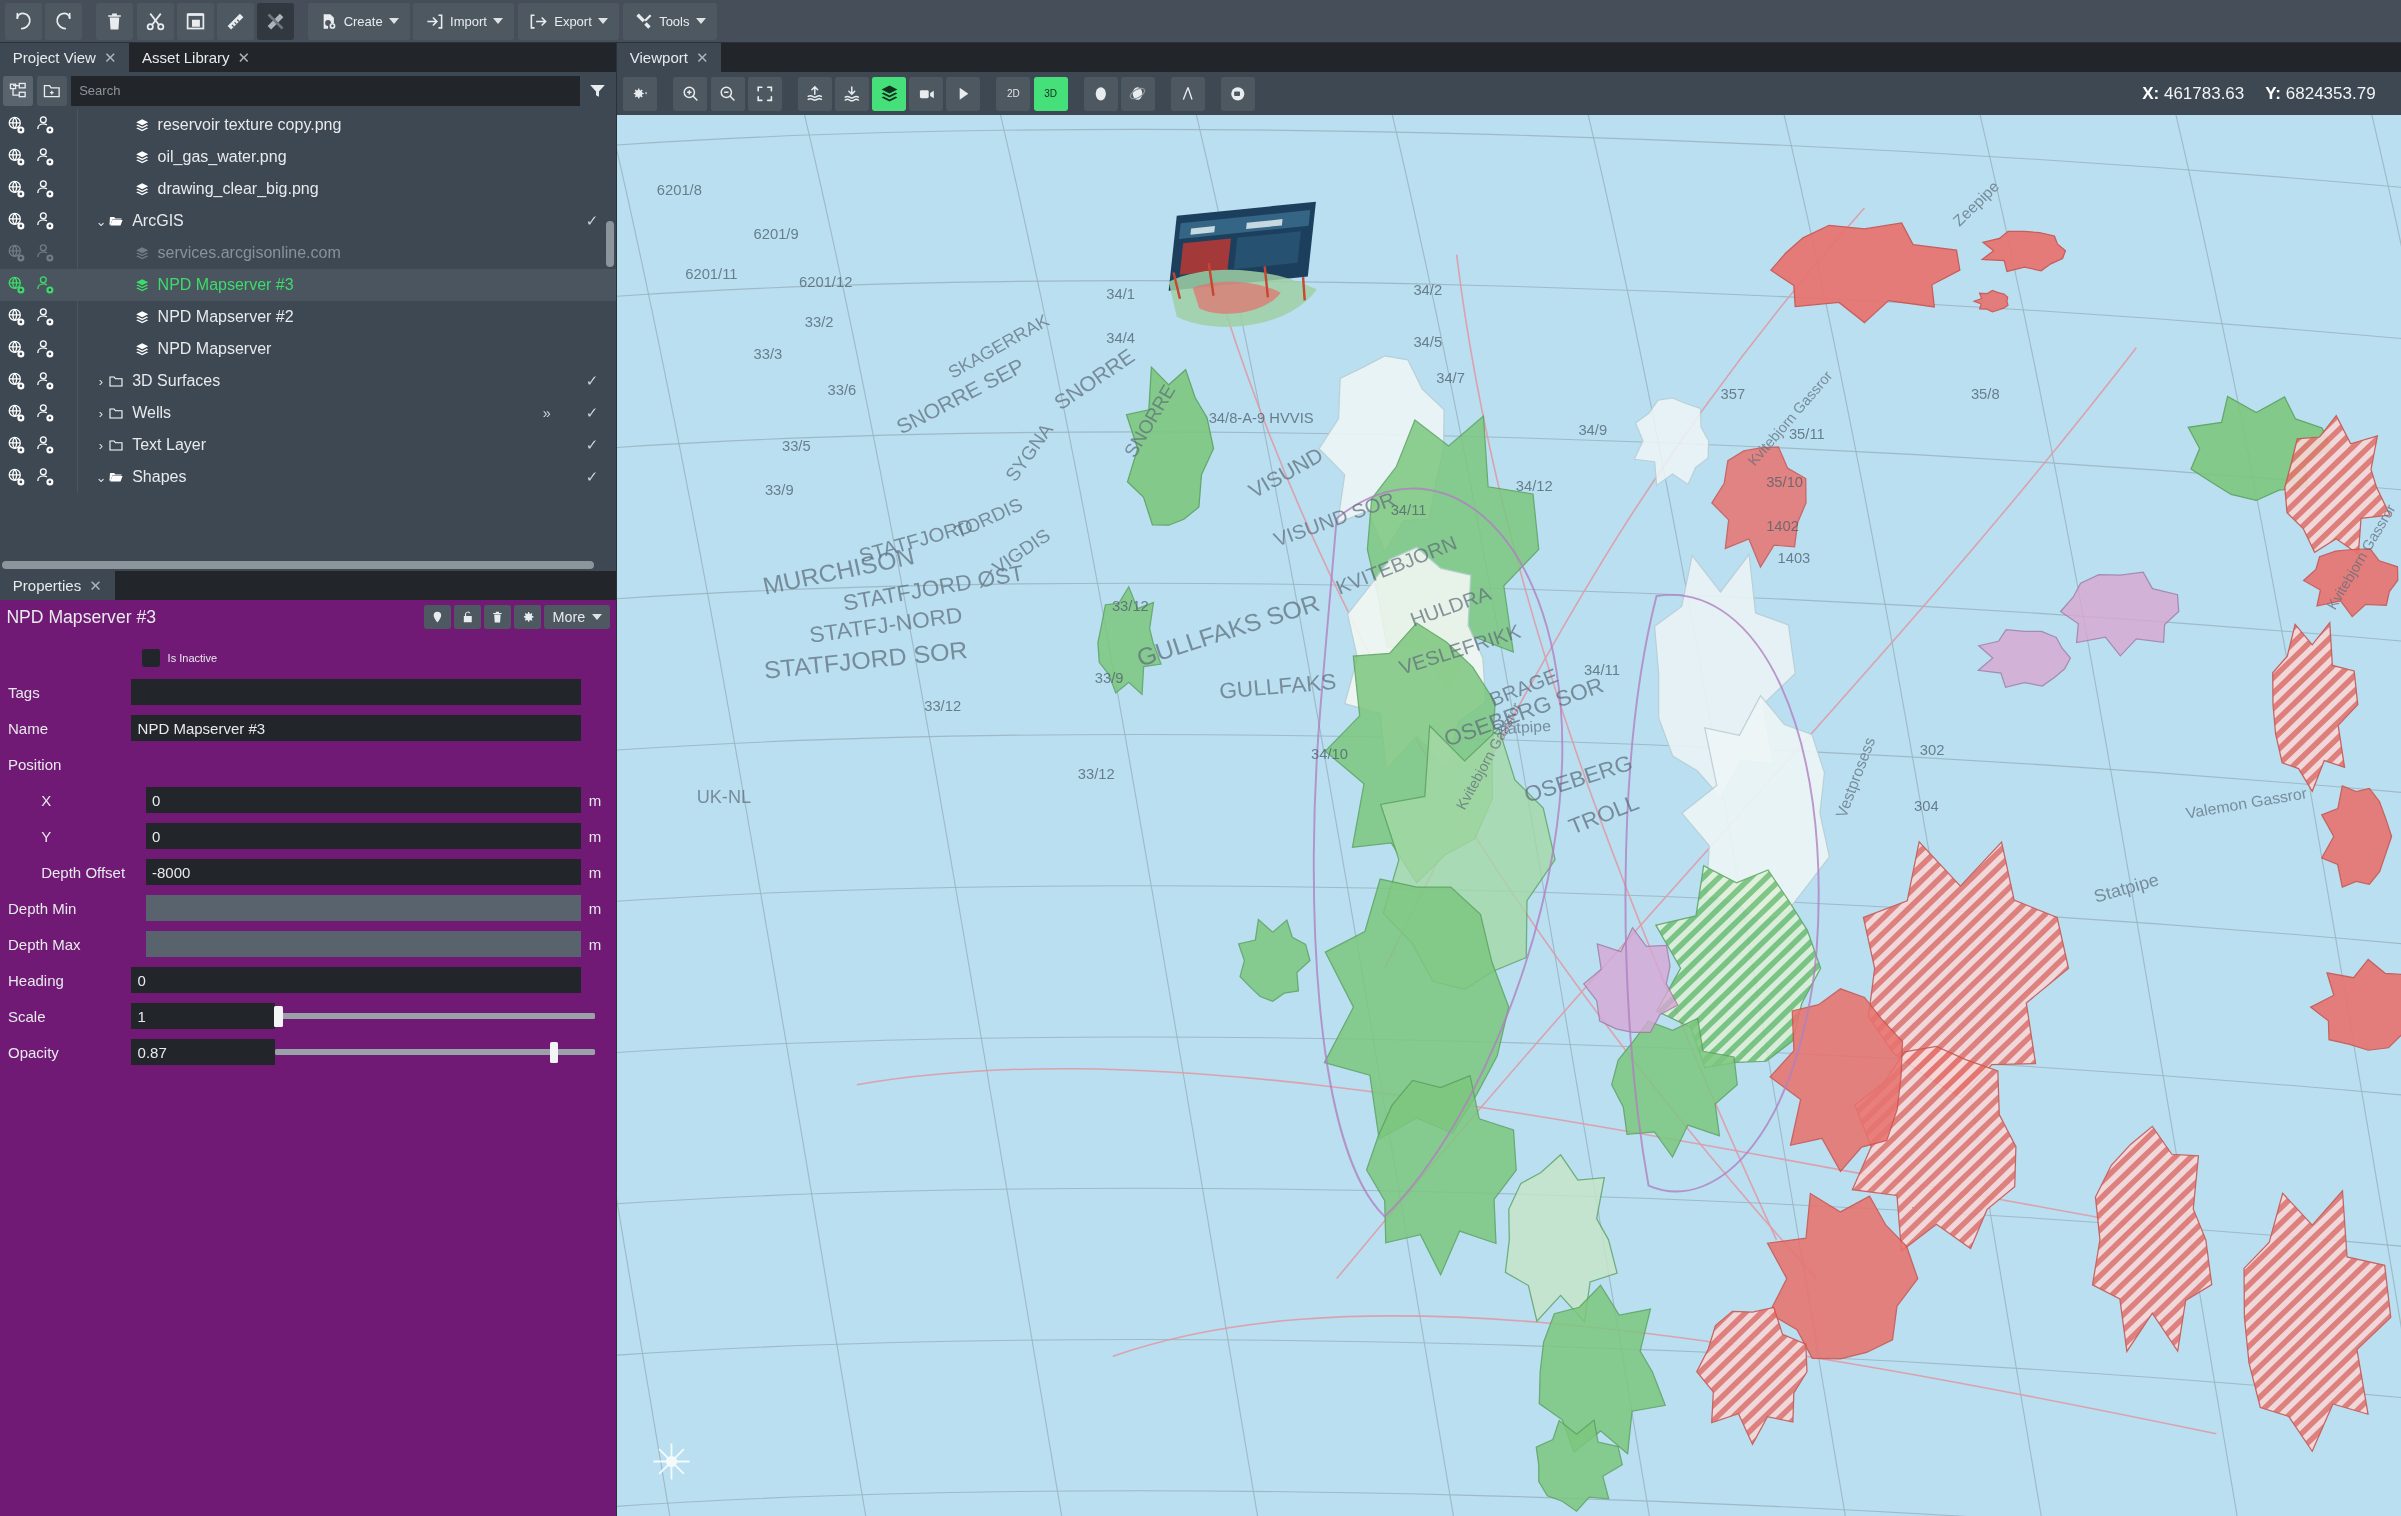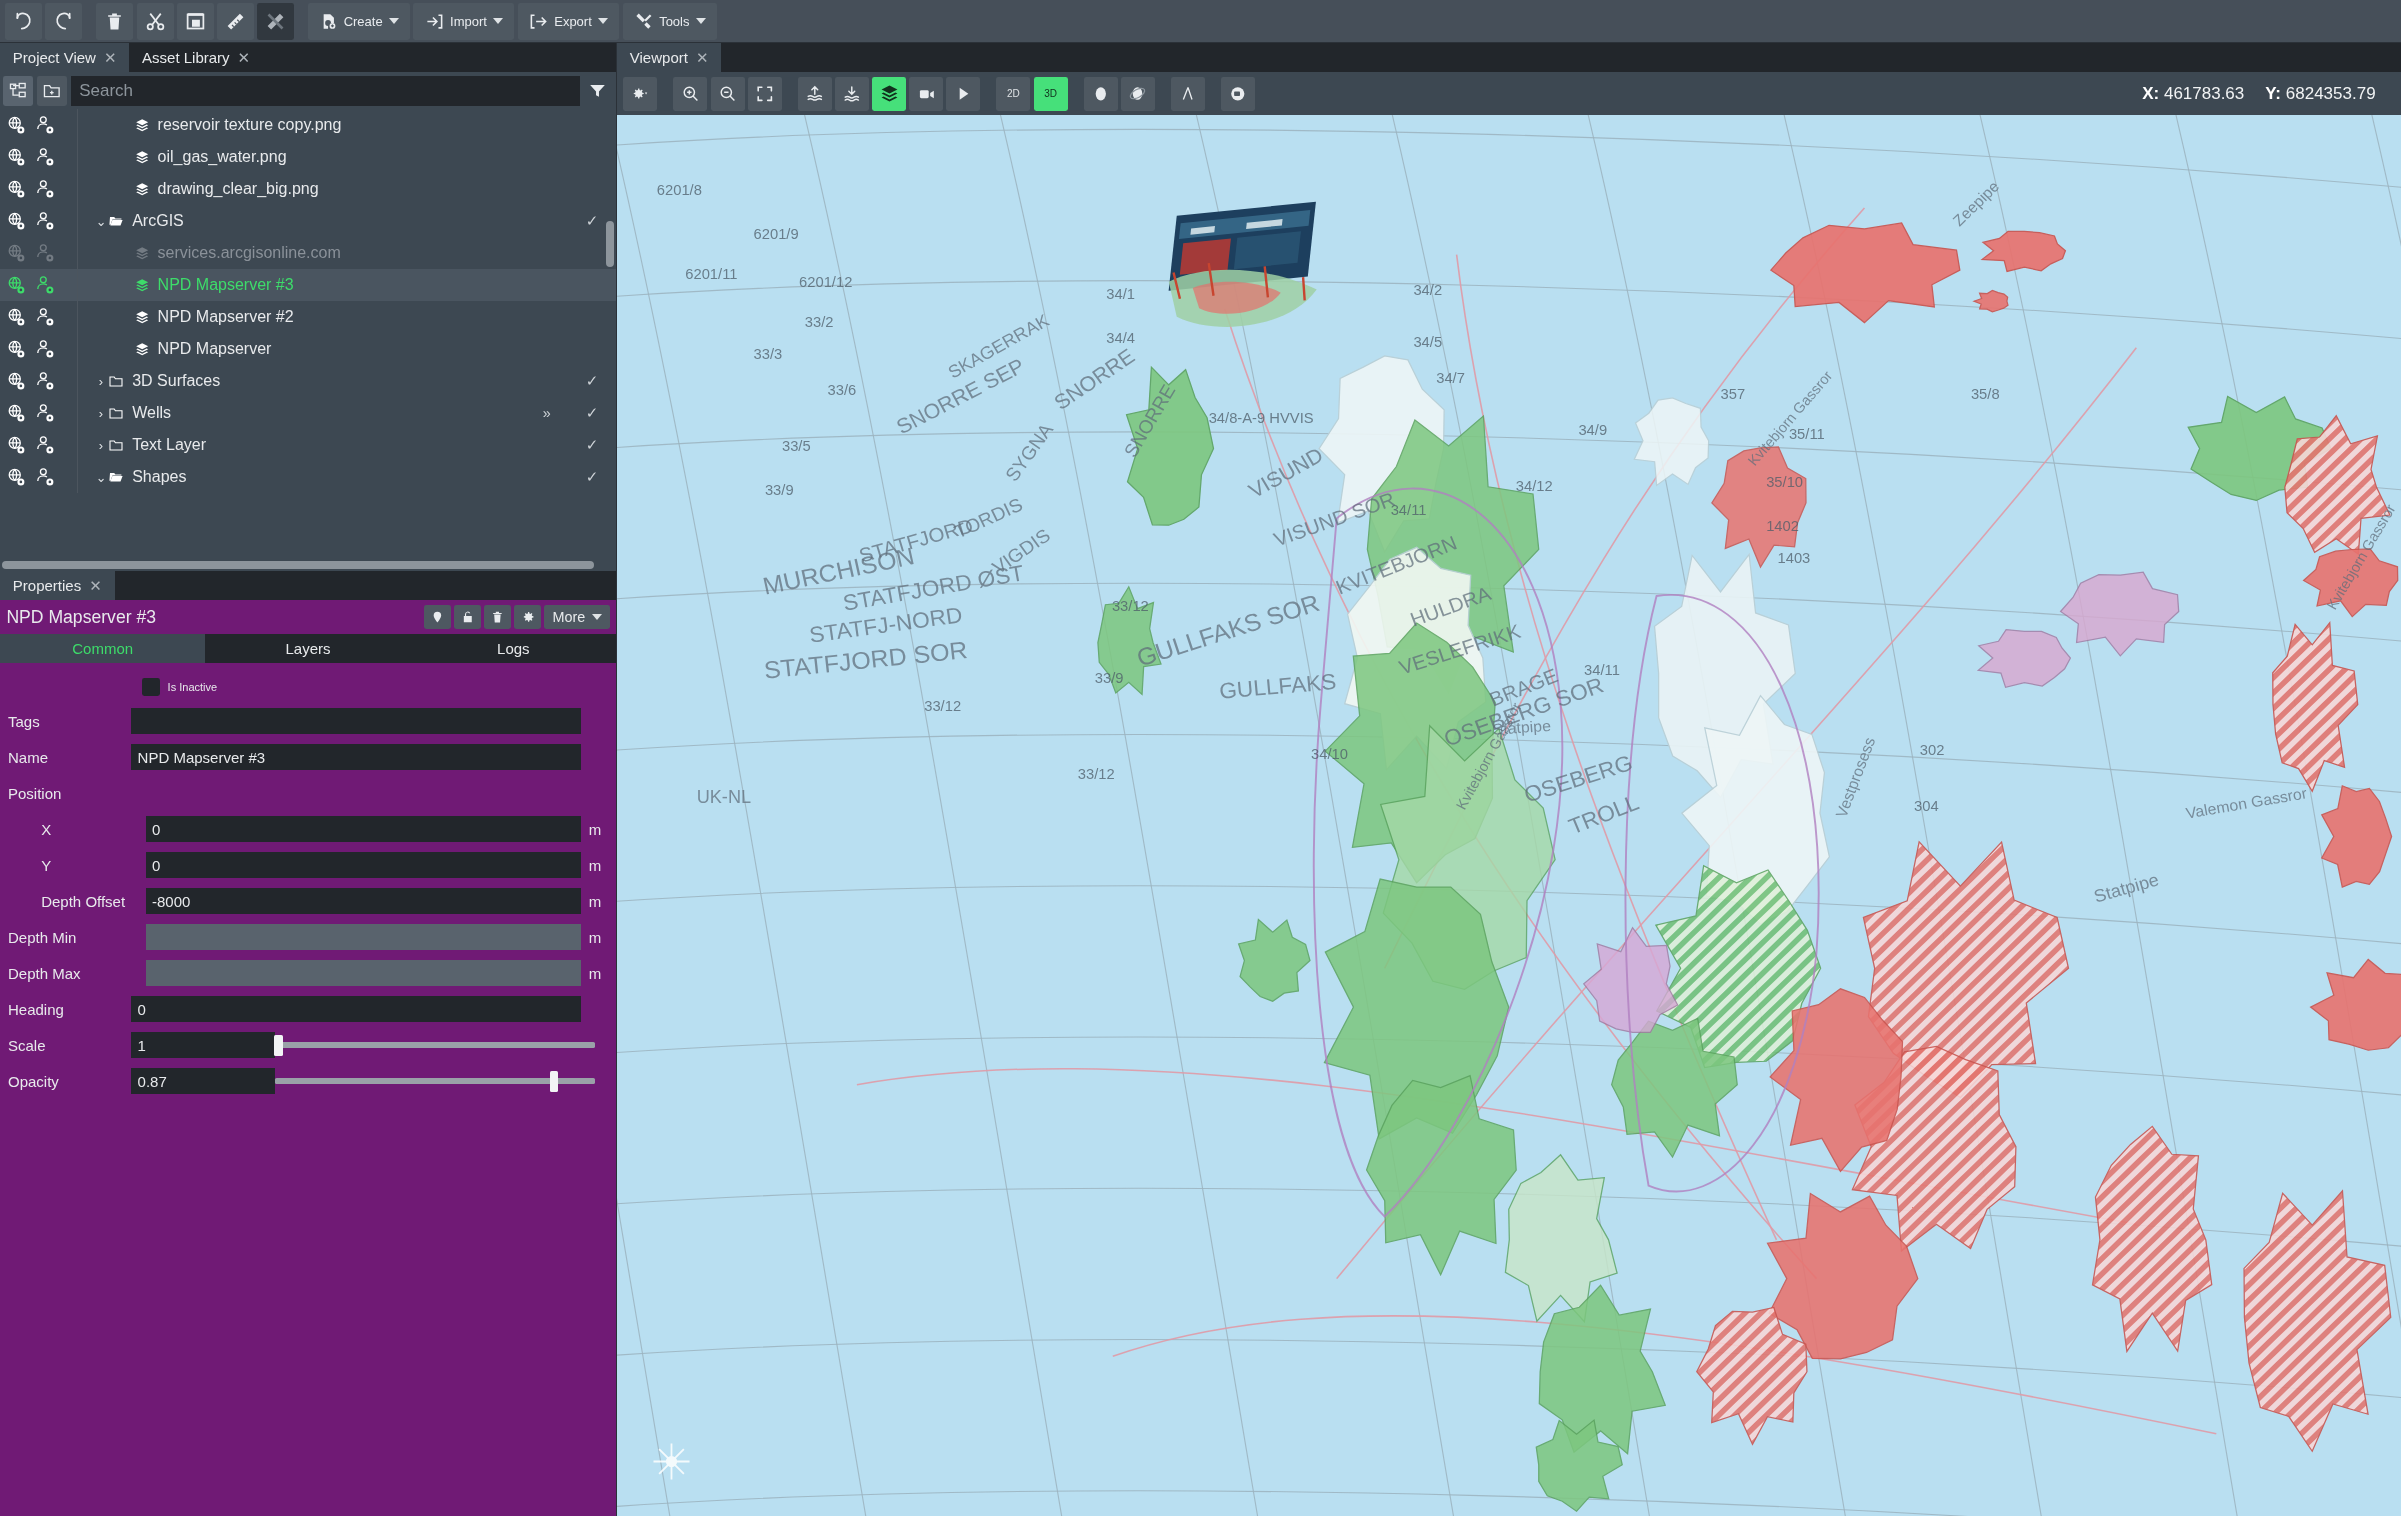--- a/index.html
+++ b/index.html
@@ -41,21 +41,21 @@
          font-size: 15px; color: #e8eaec; cursor: pointer; }
   .tab.active { background: #3d4852; }
   .tab .x { color: #aeb4ba; font-size: 15px; line-height: 1; }
 
   
   #searchrow { height: 37px; display: flex; align-items: center; gap: 4px; padding: 2.4px 4.8px 2.4px 3.2px; }
   .sq { width: 30px; height: 30px; background: #4e5861; border-radius: 2.4px;
         display:flex;align-items:center;justify-content:center;cursor:pointer; }
   .sq.sel { background:#59646f; }
   #search-input { flex:1; height: 30px; background: #22262b; border: none;
-      color: #cfd4d8; font-size: 17px; padding: 0 8px; font-family:"Liberation Sans",sans-serif; }
+      color: #cfd4d8; font-size: 13px; padding: 0 8px; font-family:"Liberation Sans",sans-serif; }
   #search-input::placeholder { color: #8d959c; }
   #filter-btn { width: 27px; height: 30px; display:flex;align-items:center;justify-content:center;cursor:pointer; }
 
   
   #tree-wrap { position: relative; height: 462px; overflow: hidden; background:#3d4852; }
   #tree { display: flex; flex-direction: column; }
   .trow { display: flex; align-items: center; height: 32px; position: relative; cursor: pointer; }
   .trow.sel { background: #4a5560; }
   .trow .eyes { width: 77px; display: flex; align-items: center; gap: 8px; padding-left: 6.4px; flex: none; }
   .trow .divider { width: 0.8px; height: 32px; background: #4c555e; flex:none; }
@@ -680,25 +680,20 @@
                 <path d="M12 8a4 4 0 1 0 0 8 4 4 0 0 0 0-8zm10 2.5-2.4-.4a7.8 7.8 0 0 0-.8-1.9l1.4-2-1.4-1.4-2 1.4a7.8 7.8 0 0 0-1.9-.8L14.5 3h-2l-.4 2.4a7.8 7.8 0 0 0-1.9.8l-2-1.4L6.8 6.2l1.4 2a7.8 7.8 0 0 0-.8 1.9L5 10.5v2l2.4.4c.2.7.4 1.3.8 1.9l-1.4 2 1.4 1.4 2-1.4c.6.4 1.2.6 1.9.8l.4 2.4h2l.4-2.4c.7-.2 1.3-.4 1.9-.8l2 1.4 1.4-1.4-1.4-2c.4-.6.6-1.2.8-1.9l2.4-.4z"></path>
               </svg>
           </span>
           <span class="pi more">
             <span>More</span>
             <span class="caret"></span>
           </span>
         </span>
       </div>
 
-      <div id="props-tabs">
-          <div class="ptab active">Common</div>
-          <div class="ptab">Layers</div>
-          <div class="ptab">Logs</div>
-        </div>
 
       <div id="props-form">
         <div class="cbrow">
           <span class="cb"></span>
           <span class="cblabel">Is Inactive</span>
         </div>
         <div id="field-list">
             <div class="frow">
    <span class="flabel">Tags</span>
    <span class="fval">

